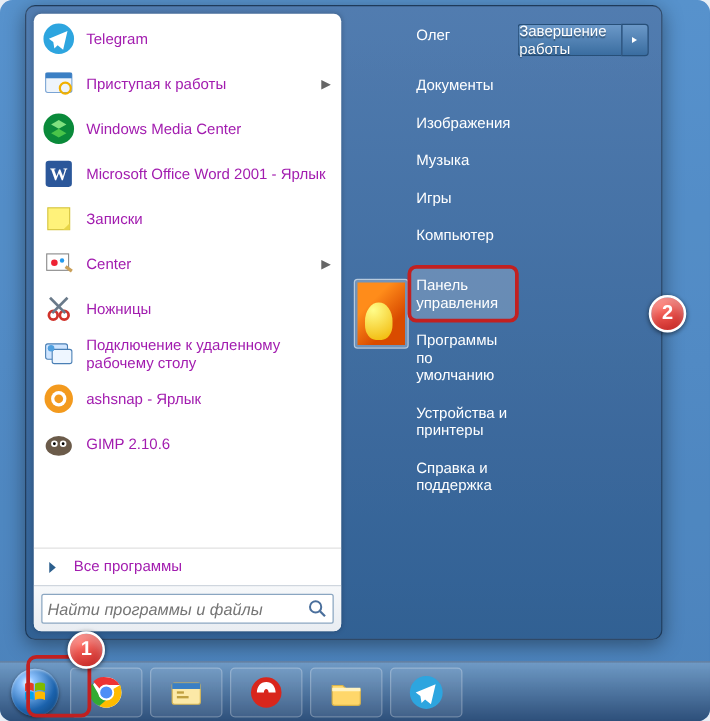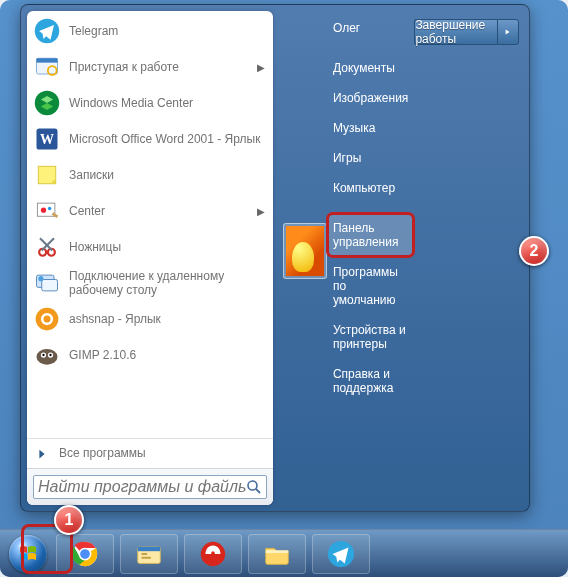--- a/index.html
+++ b/index.html
@@ -65,21 +65,21 @@
     position: relative;
   }
   .program-item .icon {
     width: 28px; height: 28px;
     margin-right: 8px;
     display: flex; align-items: center; justify-content: center;
     flex-shrink: 0;
   }
   .program-item .label {
     flex: 1;
-    color: #737373;
+    color: #a21caf;
     line-height: 1.2;
   }
   .program-item .arrow {
     color: #666;
     font-size: 10px;
     margin-right: 2px;
   }
   .all-programs {
     border-top: 1px solid #e1e1e1;
     min-height: 30px;
@@ -98,21 +98,21 @@
     border-radius: 2px;
     height: 24px;
     padding: 0 4px;
   }
   .search-box input {
     flex: 1;
     border: none;
     outline: none;
     font-style: italic;
     color: #0f172a;
-    font-size: 16px;
+    font-size: 13px;
     background: transparent;
     min-width: 0;
   }
   .search-box .glass {
     width: 16px; height: 16px;
     color: #4a6f9c;
   }
   
   .right-pane {
     flex: 1;
@@ -259,21 +259,21 @@
             <span class="label">Telegram</span>
           </div>
           <div class="program-item">
             <span class="icon">
               <svg viewBox="0 0 32 32" width="28" height="28">
                 <rect x="4" y="6" width="24" height="18" rx="2" fill="#eef4fb" stroke="#7aa4d4"></rect>
                 <rect x="4" y="6" width="24" height="5" fill="#3a7fc4"></rect>
                 <circle cx="22" cy="20" r="5" fill="none" stroke="#f0b000" stroke-width="2"></circle>
               </svg>
             </span>
-            <span class="label">Приступая к работе</span>
+            <span class="label">Приступая к работы</span>
             <span class="arrow">▶</span>
           </div>
           <div class="program-item">
             <span class="icon">
               <svg viewBox="0 0 32 32" width="28" height="28">
                 <circle cx="16" cy="16" r="14" fill="#0a8a3a"></circle>
                 <path d="M9 12l7-4 7 4-7 4z" fill="#7fe07f"></path>
                 <path d="M9 20l7-4 7 4-7 4z" fill="#49c449"></path>
               </svg>
             </span>

